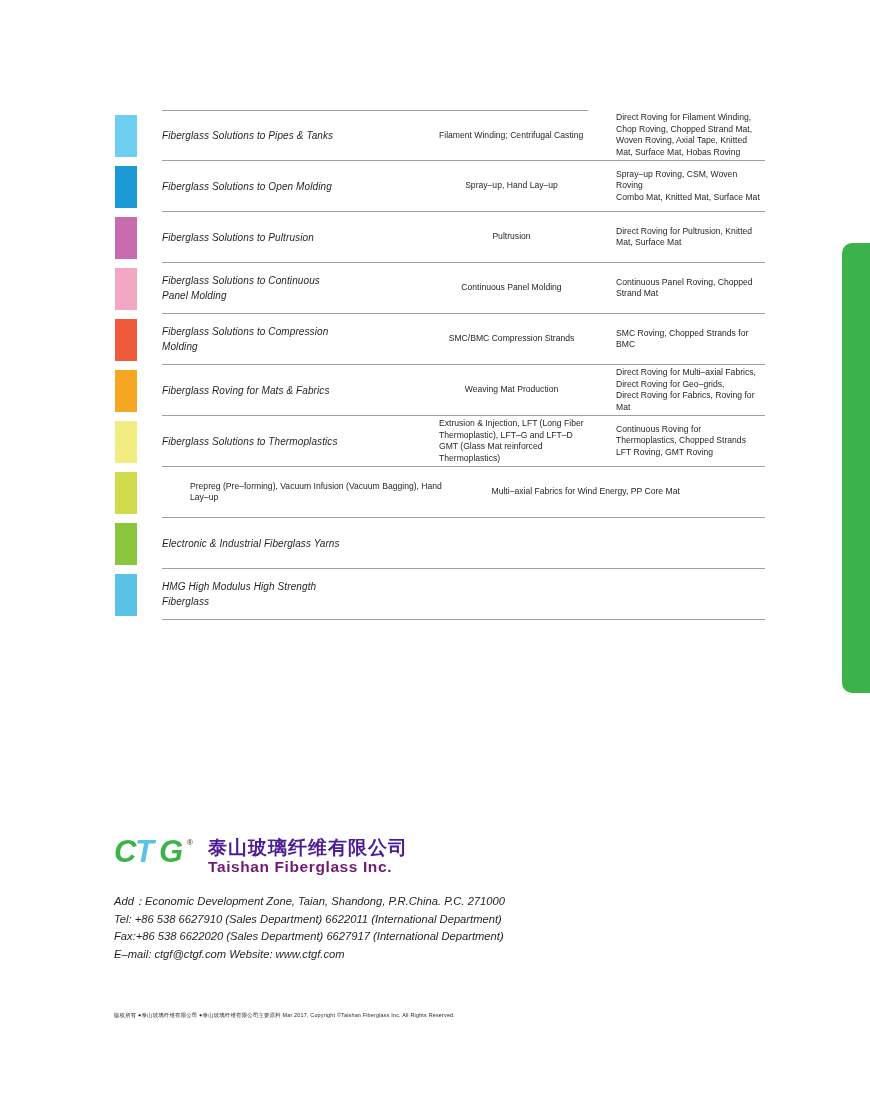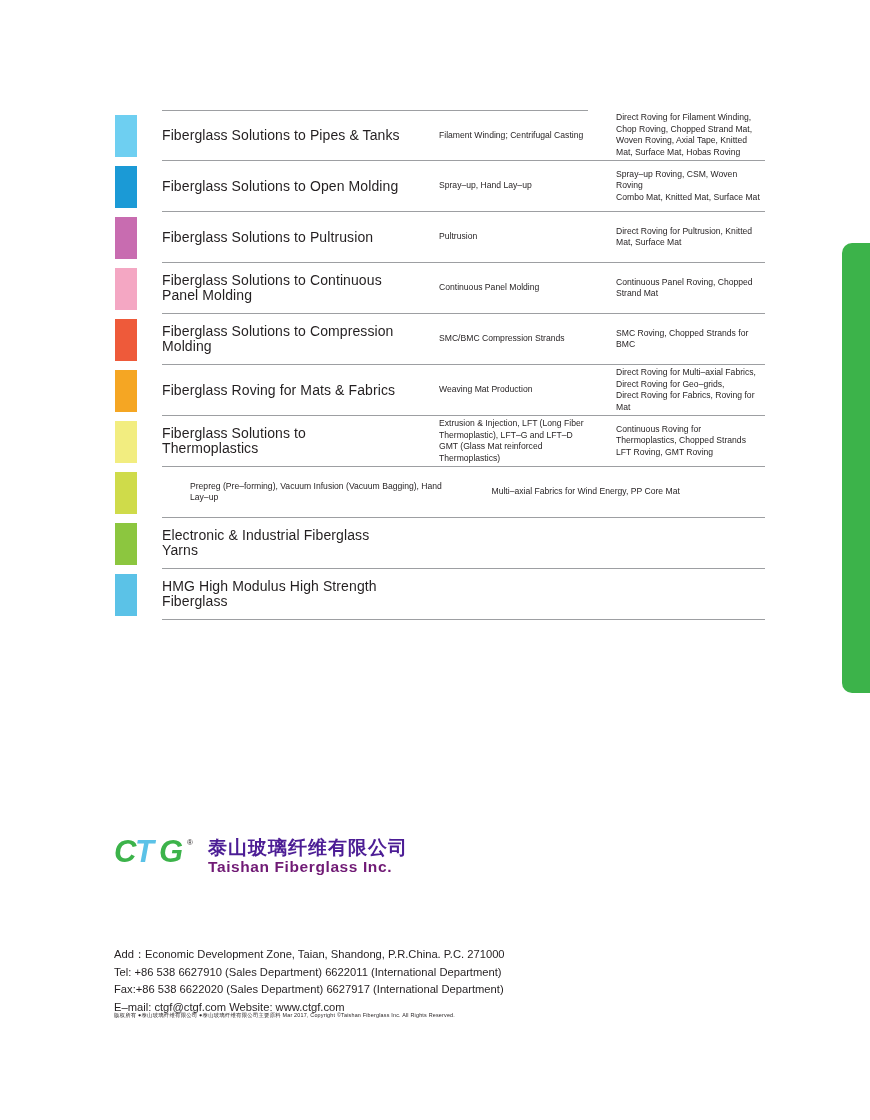--- a/index.html
+++ b/index.html
@@ -50,43 +50,44 @@
     flex: 0 0 249px;
     border-bottom: 1px solid #9d9fa2;
     border-top: 1px solid #9d9fa2;
     display: flex;
     align-items: center;
     padding-right: 8px;
     box-sizing: border-box;
   }
   .row + .row .cat { border-top: none; }
   .cat-label {
-    font-size: 14px;
+    font-size: 10px;
     line-height: 15px;
     color: #231f20;
     letter-spacing: .1px;
+    font-style: italic;
   }
   .details {
     flex: 1 1 auto;
     display: flex;
     flex-direction: row;
   }
   .detail {
     flex: 1 1 0;
     border-bottom: 1px solid #9d9fa2;
     border-top: 1px solid #9d9fa2;
     display: flex;
     align-items: center;
     padding-left: 28px;
     padding-right: 4px;
     box-sizing: border-box;
     min-height: 25px;
   }
   .detail + .detail { border-top: none; }
-  .row + .row .details .detail:first-child { border-top: none; }
+  .row + .row .details .detail:first-child { border-top: none; justify-content: center; }
   .detail-text {
     font-size: 8.6px;
     line-height: 11.5px;
     color: #231f20;
     white-space: pre-line;
   }
   .detail.empty .detail-text { visibility: hidden; }
 
   
   .logo-block {
@@ -133,24 +134,25 @@
     font-size: 15.5px;
     font-weight: bold;
     color: #701a75;
     letter-spacing: .6px;
     line-height: 18px;
   }
 
   .contact {
     position: absolute;
     left: 114px;
-    top: 946px;
+    top: 893px;
     font-size: 11.2px;
     line-height: 17.5px;
     color: #231f20;
+    font-style: italic;
   }
 
   .copyright {
     position: absolute;
     left: 114px;
     top: 1012px;
     font-size: 5.4px;
     color: #231f20;
     letter-spacing: .2px;
   }

